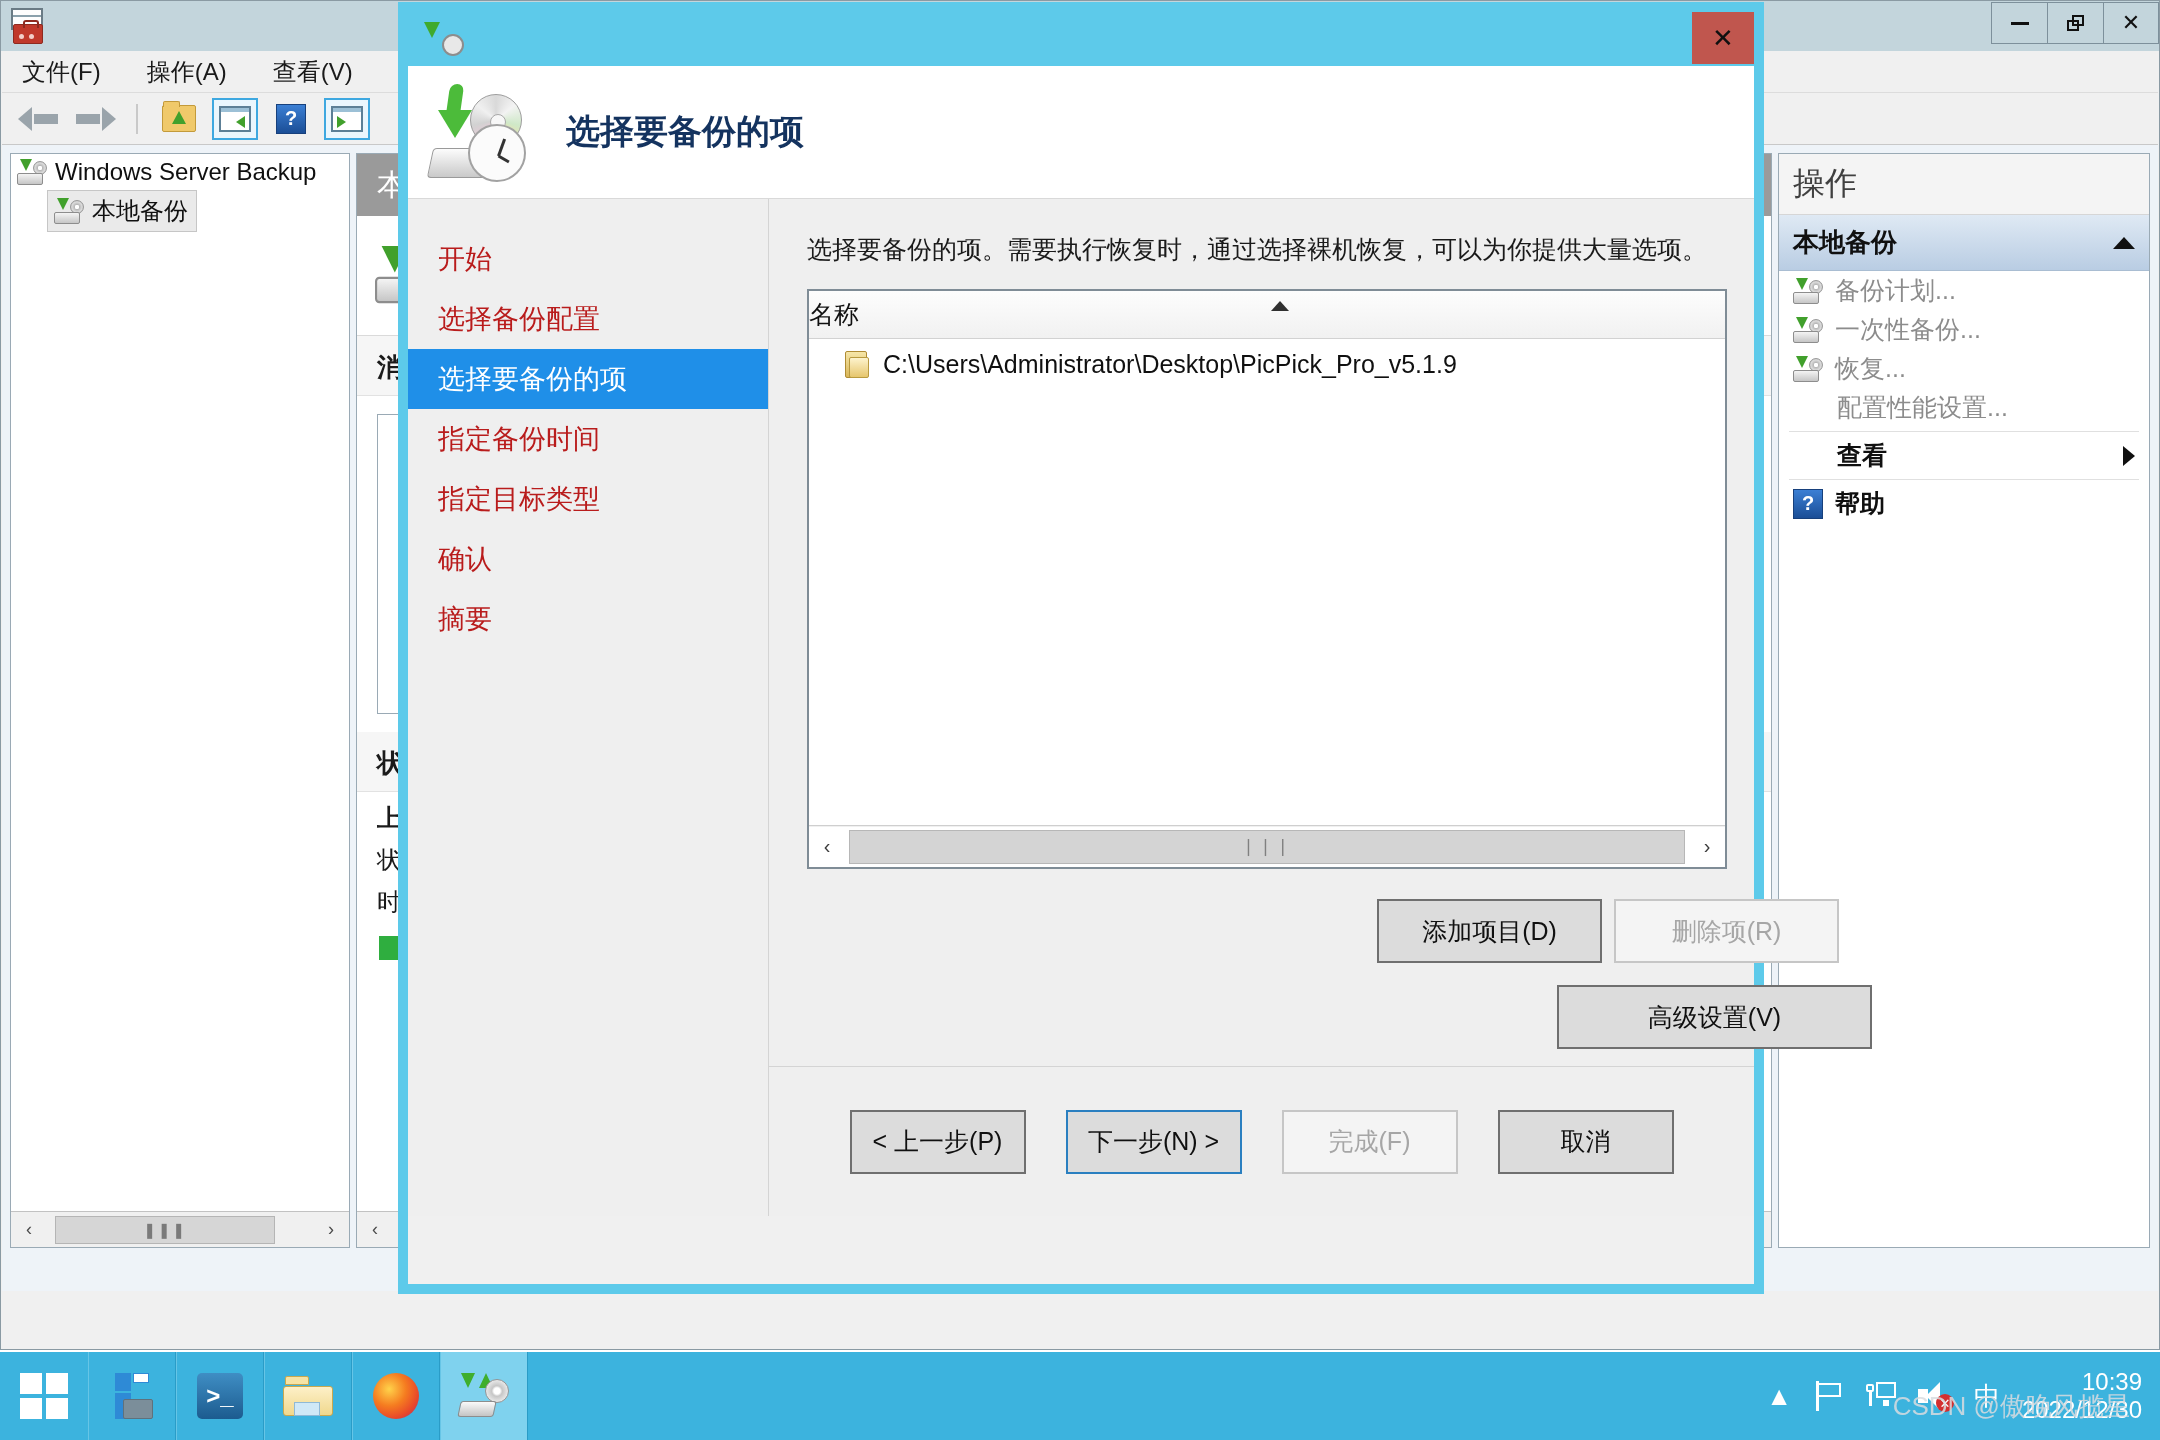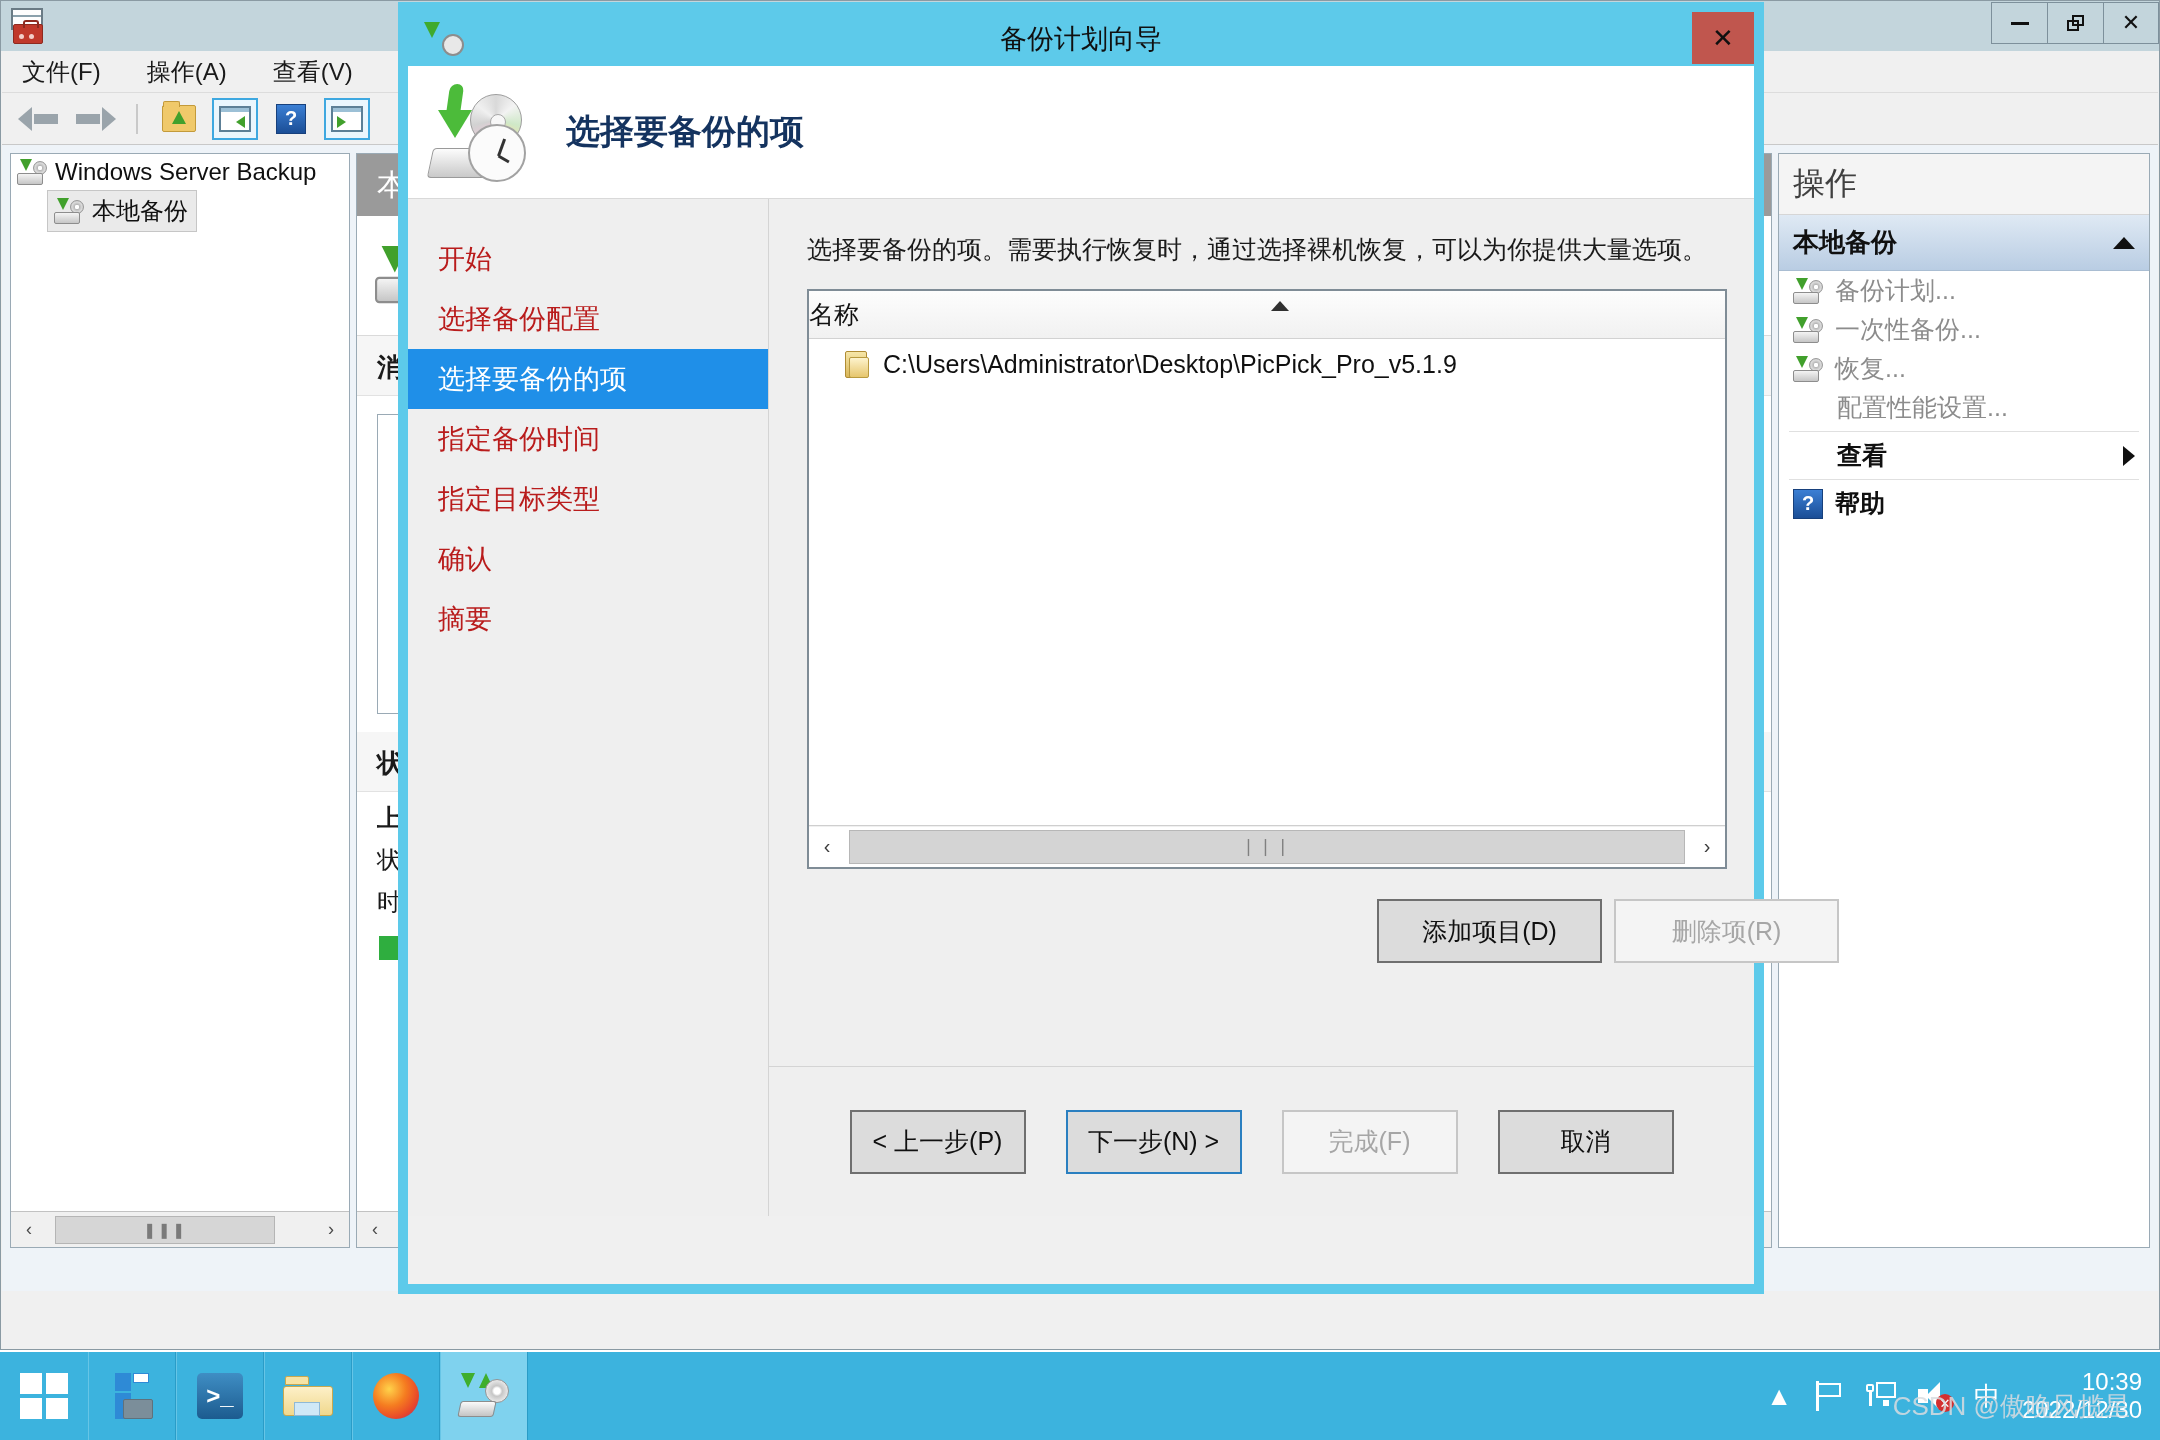--- a/index.html
+++ b/index.html
@@ -399,21 +399,20 @@
     </div>
   </div>
 
   <div class="dlg">
 
     <div class="dlg-title">
       <div class="dlg-icon">
         <span class="arr"></span>
           <span class="clk"></span>
       </div>
-      <div class="titletext">备份计划向导</div>
       <div class="dlg-close">✕</div>
     </div>
 
     <div class="dlg-head">
       <div class="dlg-head-icon">
         <span class="drive"></span>
         <span class="cd"></span>
         <span class="arrow">
             <span class="stem"></span>
             <span class="head"></span>
@@ -457,20 +456,21 @@
             <div class="hsb-btn">‹</div>
             <div class="hsb-track">
               <div class="hsb-thumb">❘❘❘</div>
             </div>
             <div class="hsb-btn">›</div>
           </div>
         </div>
 
         <div class="btn btn-add">添加项目(D)</div>
         <div class="btn btn-remove disabled">删除项(R)</div>
+        <div class="btn btn-adv">高级设置(V)</div>
 
         <div class="dlg-footer">
           <div class="btn btn-foot">&lt; 上一步(P)</div>
           <div class="btn btn-foot focus">下一步(N) &gt;</div>
           <div class="btn btn-foot disabled">完成(F)</div>
           <div class="btn btn-foot">取消</div>
         </div>
       </div>
     </div>
   </div>

